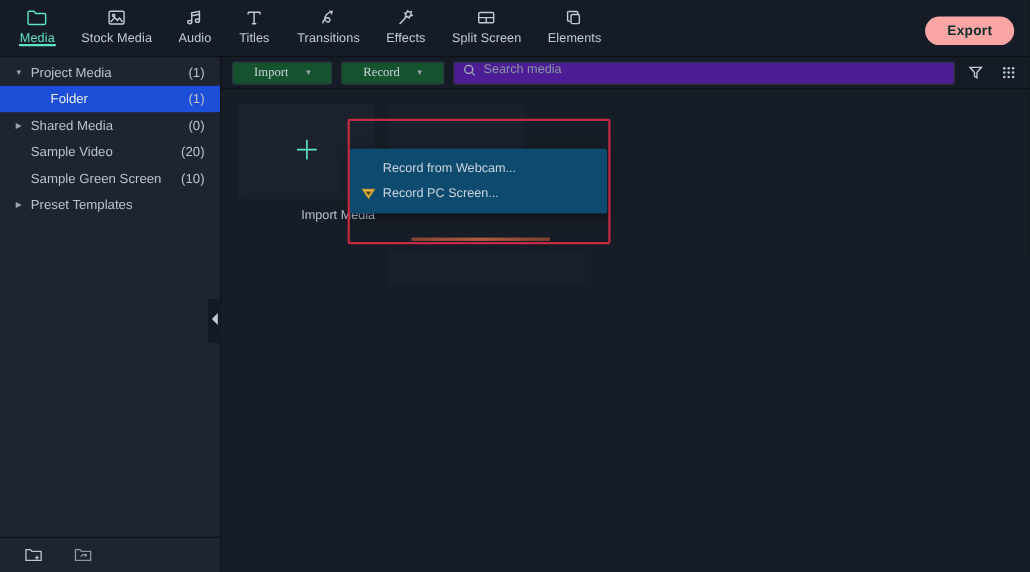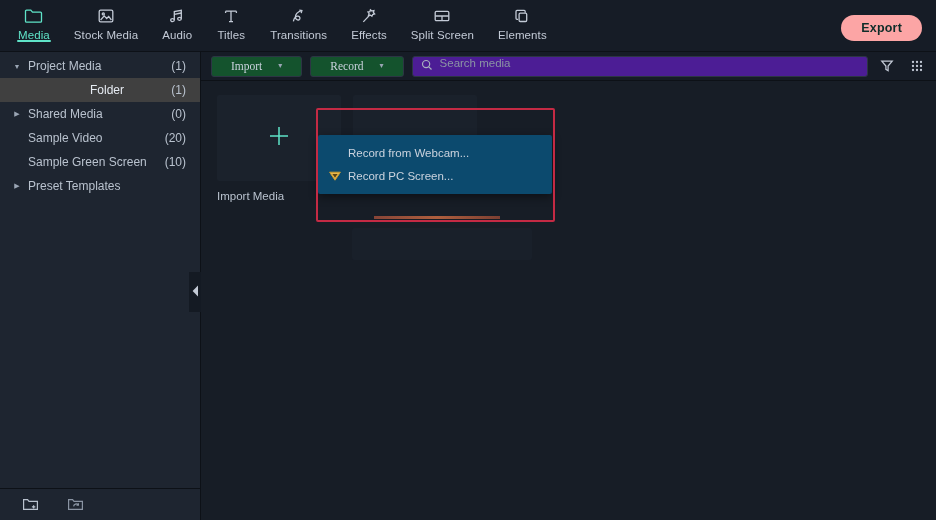--- a/index.html
+++ b/index.html
@@ -72,21 +72,21 @@
   .side-list { flex: 1; padding-top: 2px; overflow: hidden; }
   .side-row {
     display: flex; align-items: center;
     height: 24px;
     padding: 0 14px 0 10px;
     font-size: 12px;
     color: #b9c2ce;
     cursor: pointer;
     white-space: nowrap;
   }
-  .side-row.selected { background: #404040; color: #e6ebf2; gap: 44px; }
+  .side-row.selected { background: #1d4ed8; color: #e6ebf2; }
   .side-row .arrow {
     width: 14px; min-width: 14px; display: flex; align-items: center; justify-content: center;
     color: #9aa5b4; font-size: 8px;
   }
   .side-row .arrow.down::before { content: "\25BC"; font-size: 7px; }
   .side-row .arrow.right::before { content: "\25B6"; font-size: 7px; }
   .side-row .s-label { flex: 1; padding-left: 4px; overflow: hidden; text-overflow: ellipsis; }
   .side-row.indent .s-label { padding-left: 22px; }
   .side-row .s-count { color: #b9c2ce; font-size: 12px; }
 
@@ -150,21 +150,21 @@
   
   .media-area { flex: 1; position: relative; padding: 14px 0 0 16px; }
   .import-tile {
     width: 124px; height: 86px;
     background: #1b222c;
     border-radius: 2px;
     display: flex; align-items: center; justify-content: center;
     cursor: pointer;
   }
   .import-label {
-    width: 124px; text-align: left;
+    width: 124px; text-align: right;
     margin-top: 9px;
     font-size: 11.5px; color: #b9c2ce;
   }
   .ghost-tile {
     position: absolute; left: 152px; top: 14px;
     width: 124px; height: 86px;
     background: #1a212b;
     border-radius: 2px;
   }
 

